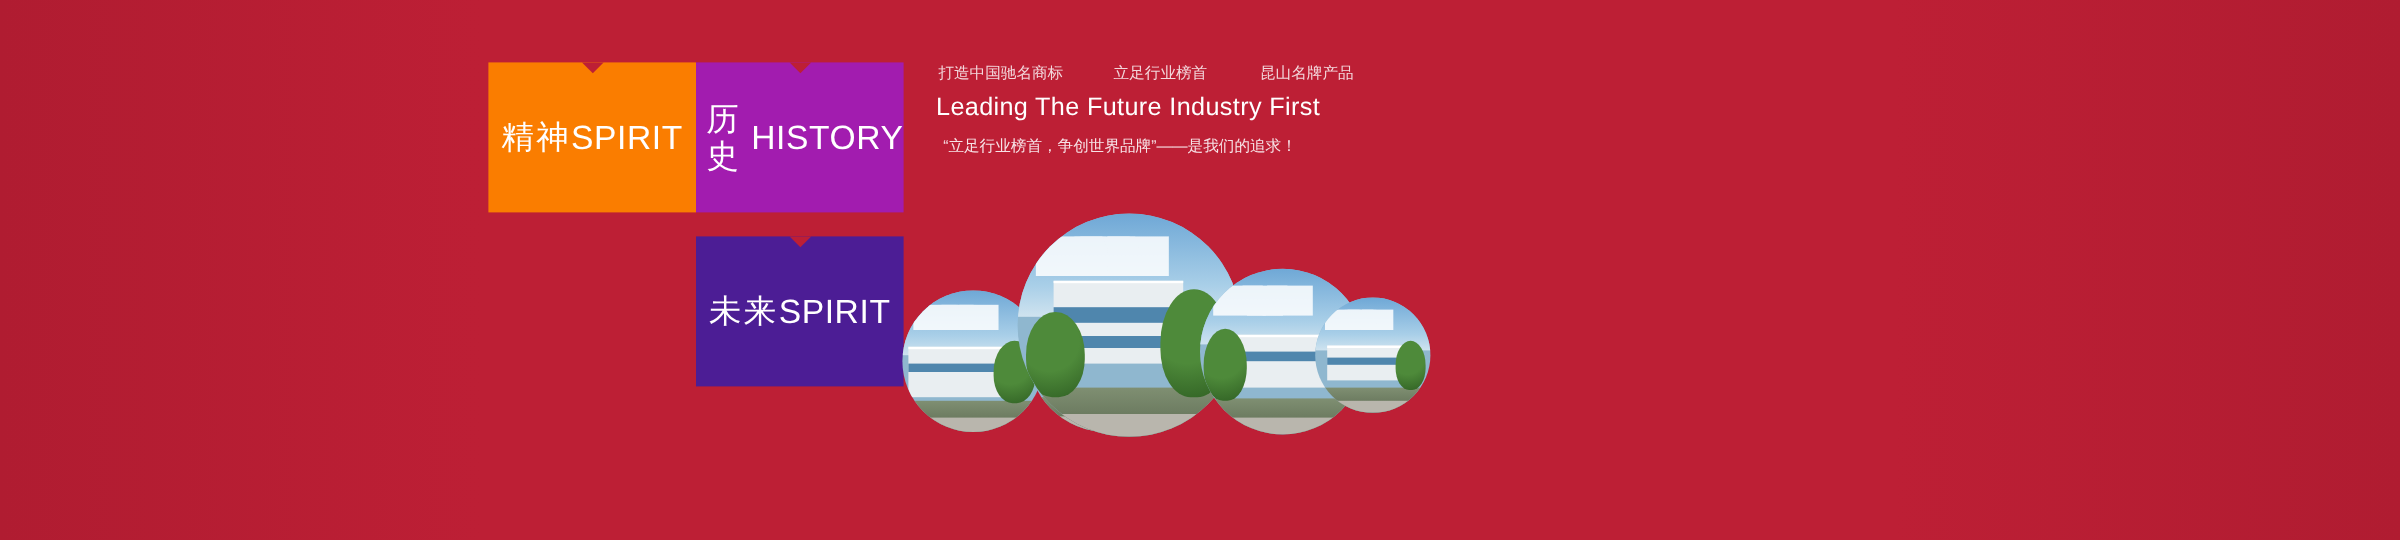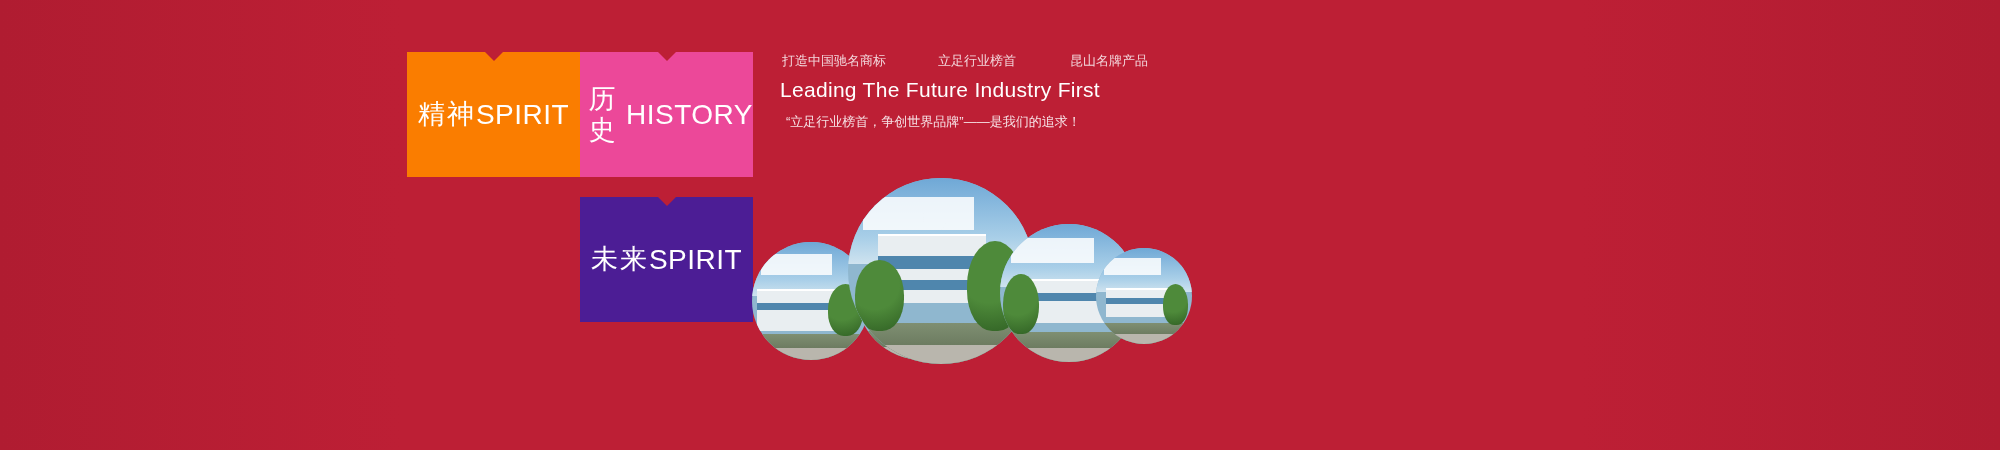--- a/index.html
+++ b/index.html
@@ -49,32 +49,32 @@
     font-size:27px;line-height:1.12;
     font-weight:400;
     letter-spacing:2px;
   }
   .tile .en{
     font-size:28px;line-height:1.25;
     font-weight:400;
     letter-spacing:.5px;
   }
   .tile-spirit  {left:0px;   top:0px;   background:#fa7d00;}
-  .tile-history {left:173px; top:0px;   background:#ec4899;}
+  .tile-history {left:173px; top:0px;   background:#a21caf;}
   .tile-strength{left:0px;   top:145px; background:#fde800;}
   .tile-future  {left:173px; top:145px; background:#4c1d95;}
 
   
   .textblock{
     position:absolute;left:778px;top:52px;width:640px;
     color:#ffffff;
   }
   .badges{
     display:flex;align-items:flex-start;
-    gap:10px;
+    gap:0px;
     margin:0 0 6px 0;
   }
   .badge{
     font-size:13px;line-height:18px;
     color:#f3d7dc;
     white-space:nowrap;
   }
   .badge-1{margin-left:4px;}
   .badge-2{margin-left:42px;}
   .badge-3{margin-left:44px;}

